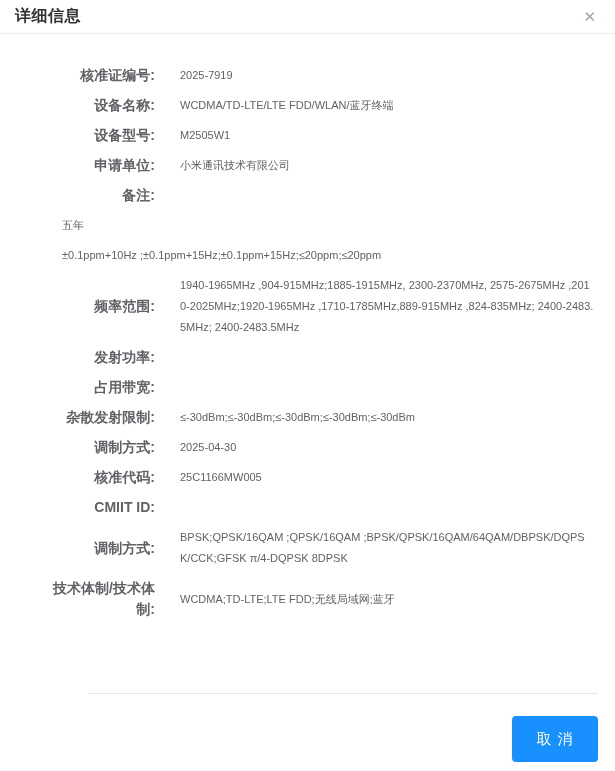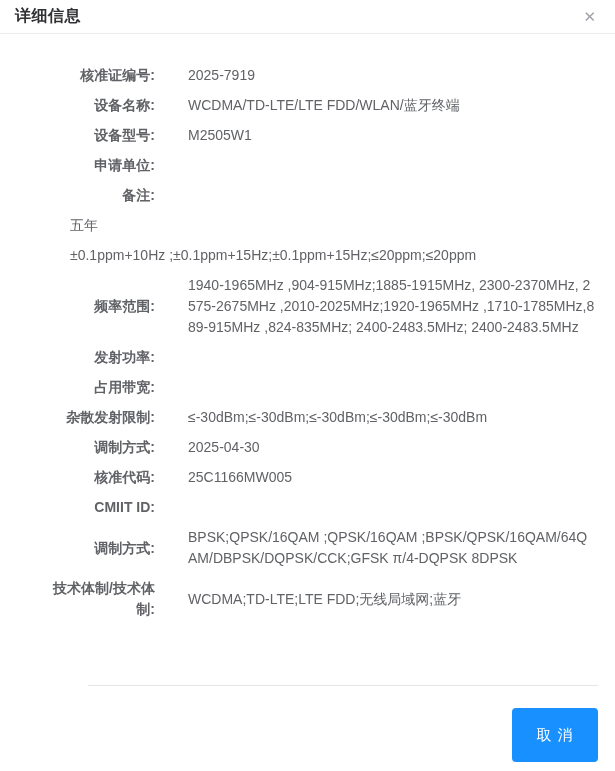--- a/index.html
+++ b/index.html
@@ -60,23 +60,23 @@
     flex: 0 0 118px;
     width: 118px;
     text-align: right;
     font-size: 14px;
     font-weight: bold;
     color: var(--body-text, #606266);
     line-height: 21px;
     word-break: break-all;
   }
   .form-value {
-    margin-left: 33px;
+    margin-left: 25px;
     width: 415px;
-    font-size: 14px;
+    font-size: 11px;
     color: var(--body-text, #606266);
     line-height: 21px;
     word-break: break-all;
     min-height: 21px;
   }
   
   .dialog-footer {
     flex: 0 0 auto;
   }
   .footer-divider {
@@ -85,21 +85,21 @@
     margin-right: 17px;
     height: 0;
   }
   .footer-actions {
     text-align: right;
     padding: 22px 17px 9px 0;
   }
   .cancel-btn {
     display: inline-block;
     width: 86px;
-    height: 54px;
+    height: 46px;
     background: var(--primary, #1890ff);
     color: #ffffff;
     border: none;
     border-radius: 4px;
     font-size: 15px;
     font-weight: 500;
     font-family: inherit;
     letter-spacing: 1px;
     cursor: pointer;
   }
@@ -125,20 +125,21 @@
     <div class="form-value">WCDMA/TD-LTE/LTE FDD/WLAN/蓝牙终端</div>
   </div>
 
   <div class="form-row">
     <div class="form-label">设备型号:</div>
     <div class="form-value">M2505W1</div>
   </div>
 
   <div class="form-row">
     <div class="form-label">申请单位:</div>
+    <div class="form-value">小米通讯技术有限公司</div>
   </div>
 
   <div class="form-row">
     <div class="form-label">备注:</div>
     <div class="form-value"></div>
   </div>
 
   <div class="form-row">
     <div class="form-value">五年</div>
   </div>

